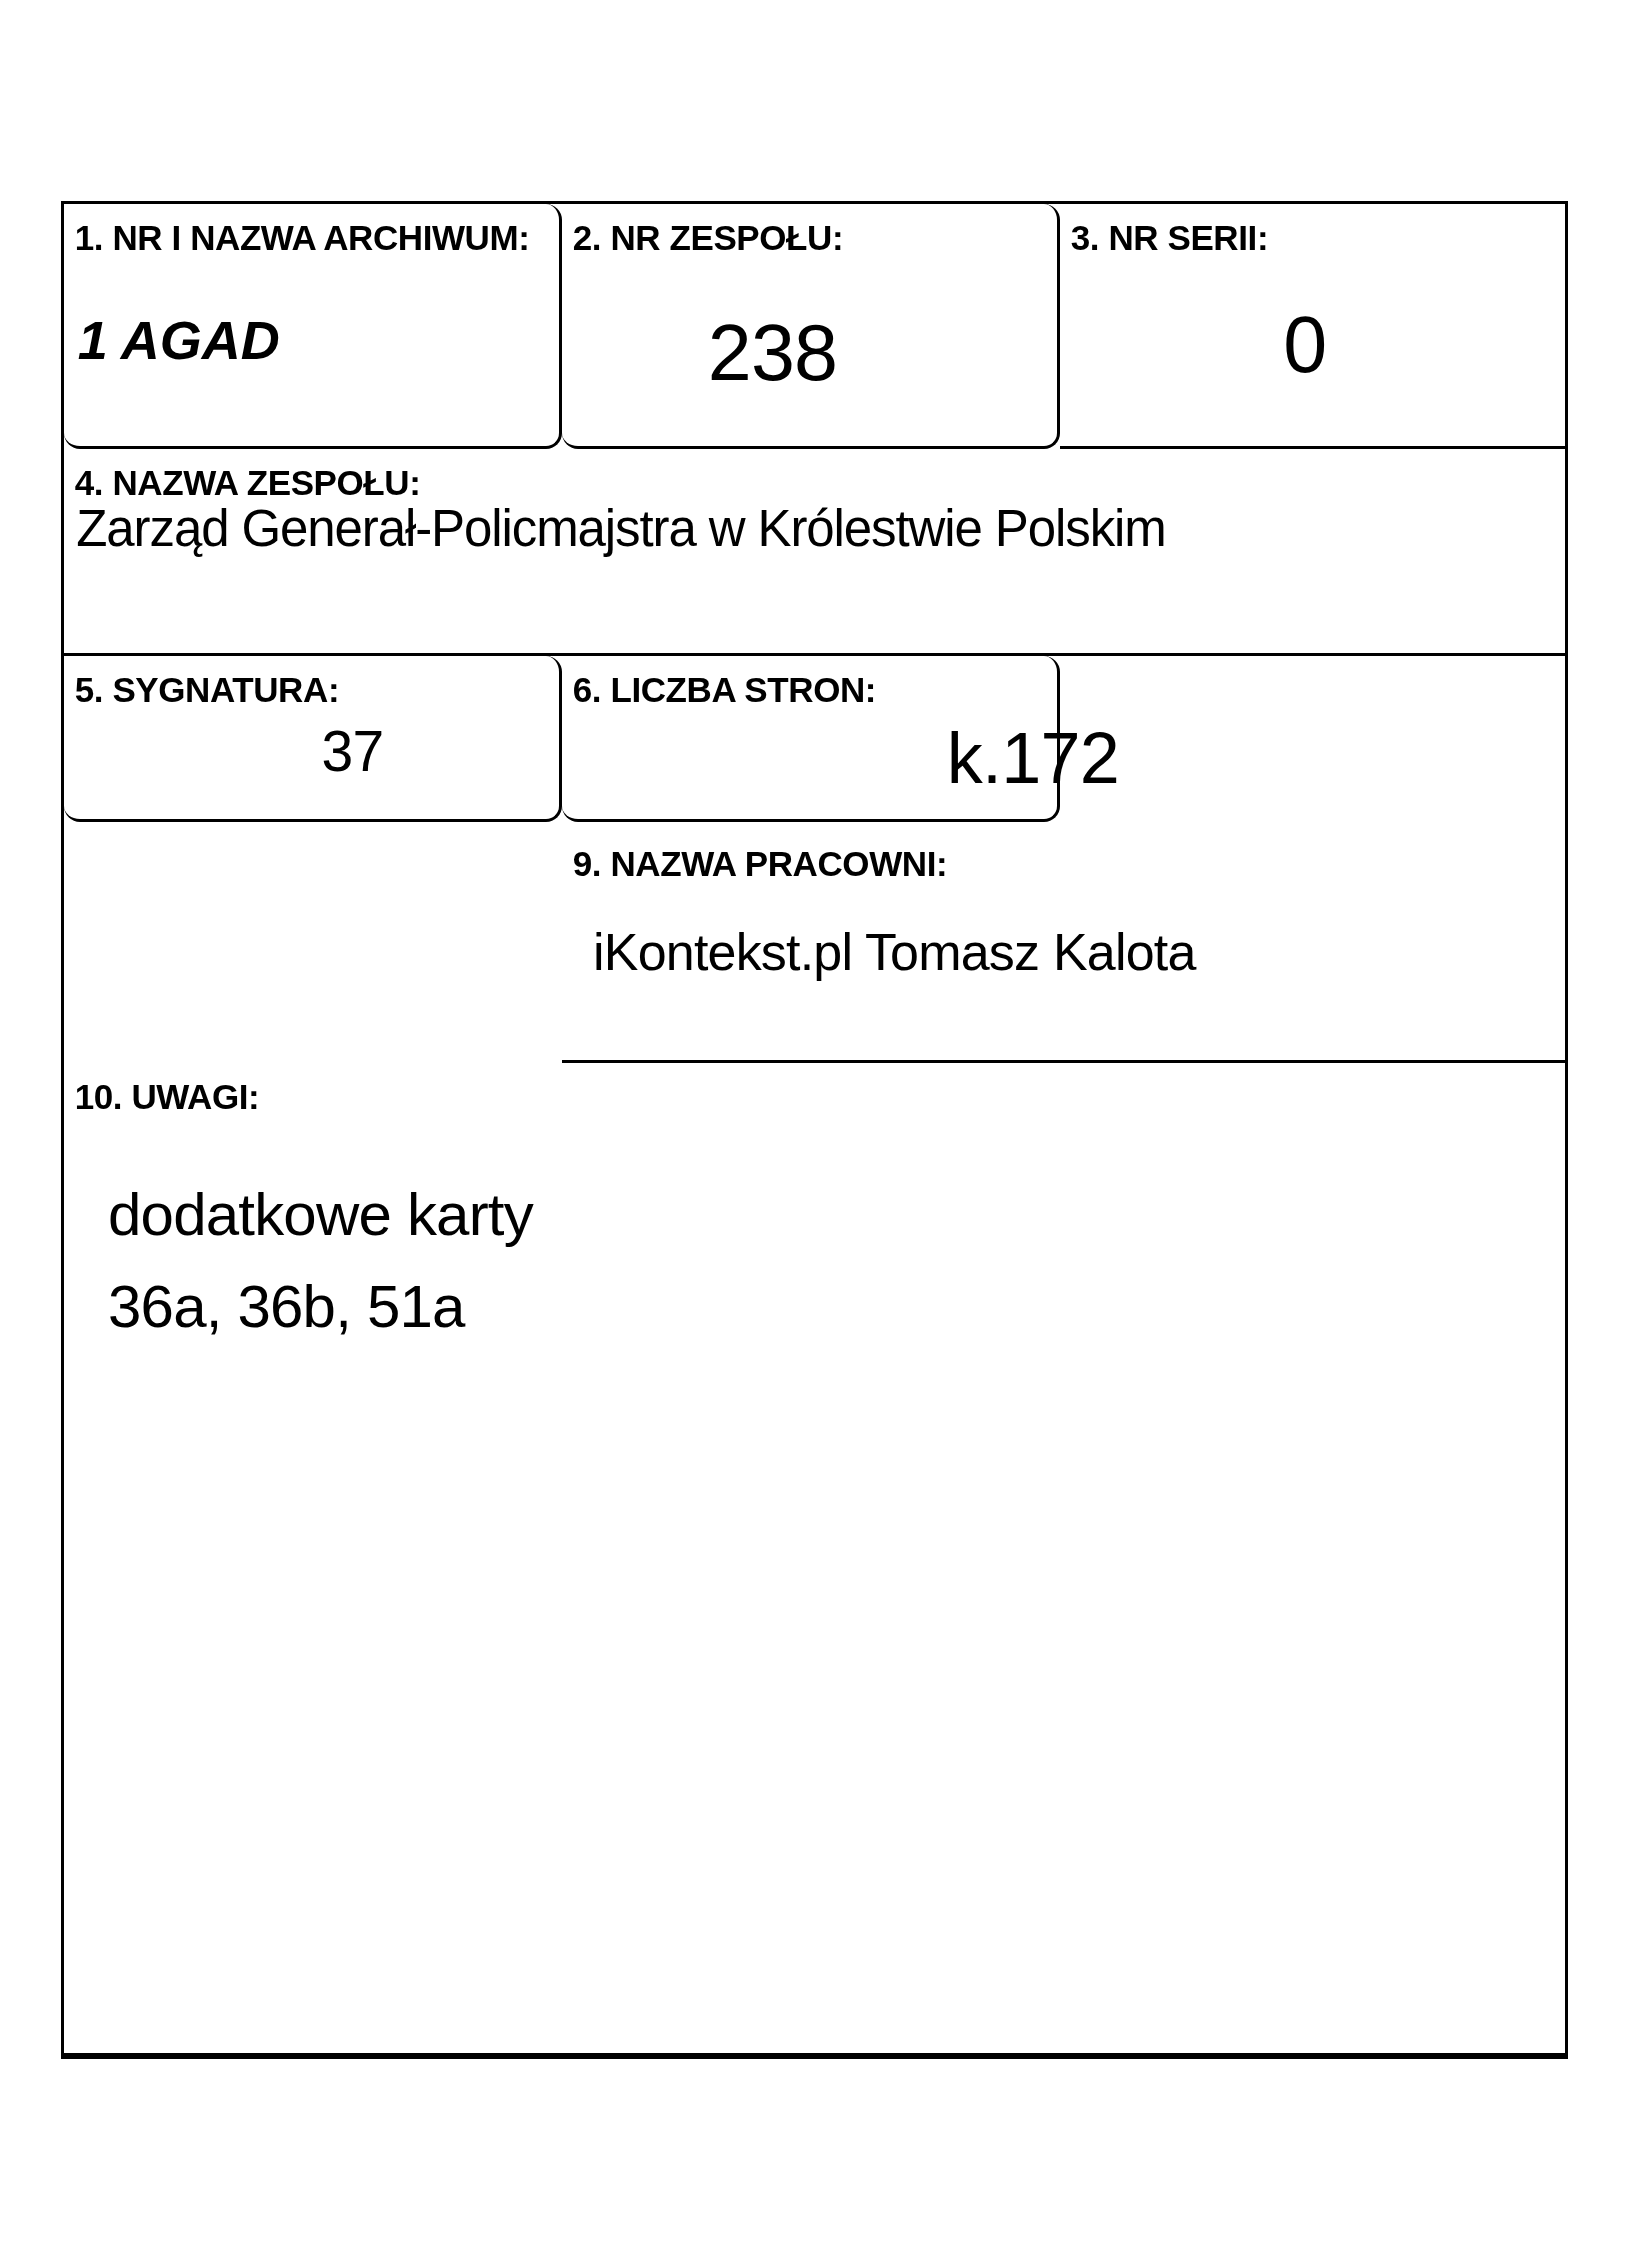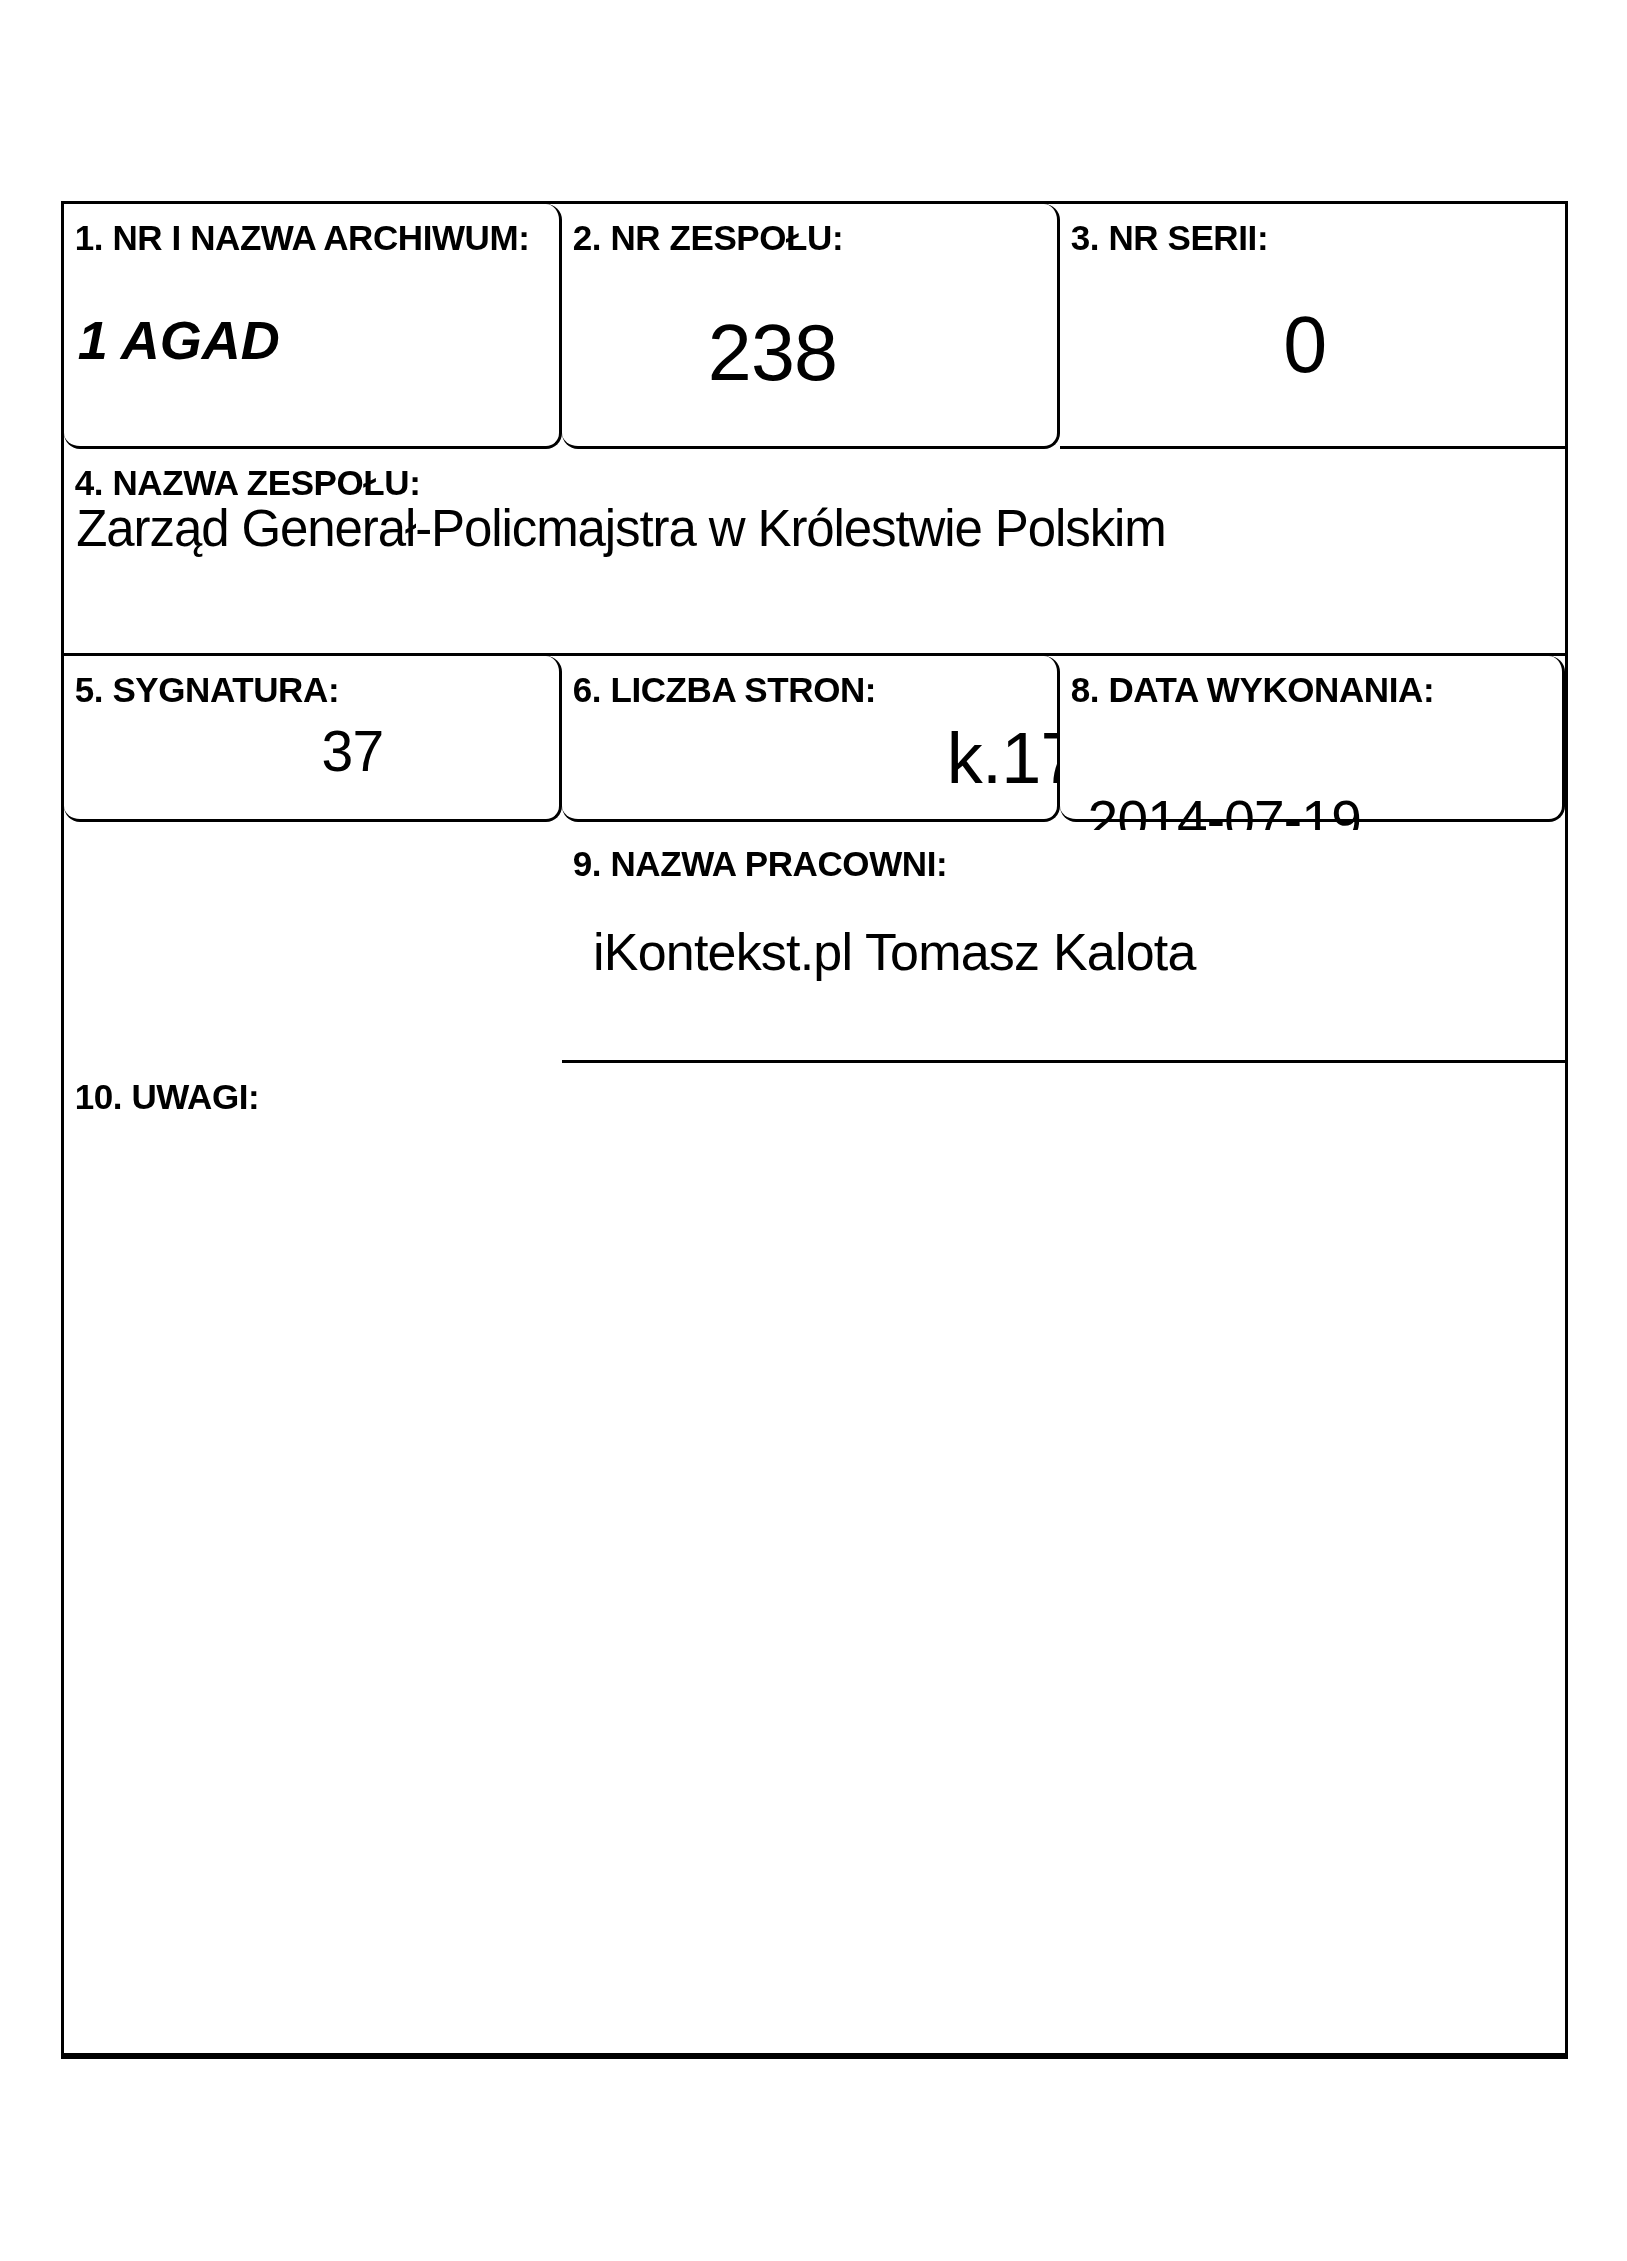--- a/index.html
+++ b/index.html
@@ -160,28 +160,28 @@
 
     <div class="cell b-r b-b">
       <div class="label">5. SYGNATURA:</div>
       <div class="val v5">37</div>
     </div>
     <div class="cell b-r b-b">
       <div class="label">6. LICZBA STRON:</div>
       <div class="val v6">k.172</div>
     </div>
 
-    <div class="cell b-r b-b">
-      <div class="label">8. DATA WYKONANIA:</div>
-      <div class="val v8">2014-07-19</div>
-    </div>
     <div class="cell b-b span2">
       <div class="label">9. NAZWA PRACOWNI:</div>
       <div class="val v9">iKontekst.pl Tomasz Kalota</div>
     </div>
 
     <div class="cell span3">
       <div class="label">10. UWAGI:</div>
+      <div class="v10">
+        <div>dodatkowe karty</div>
+        <div>36a, 36b, 51a</div>
+      </div>
     </div>
 
   </div>
 </div>
 
 
 </body></html>

